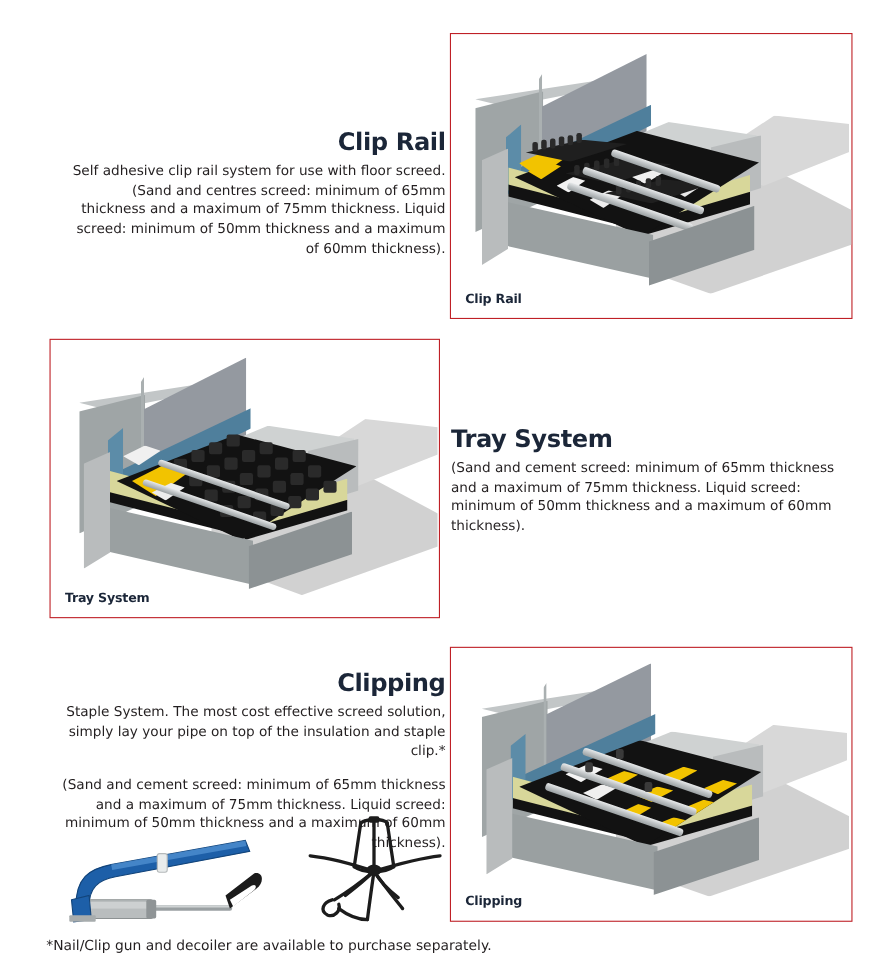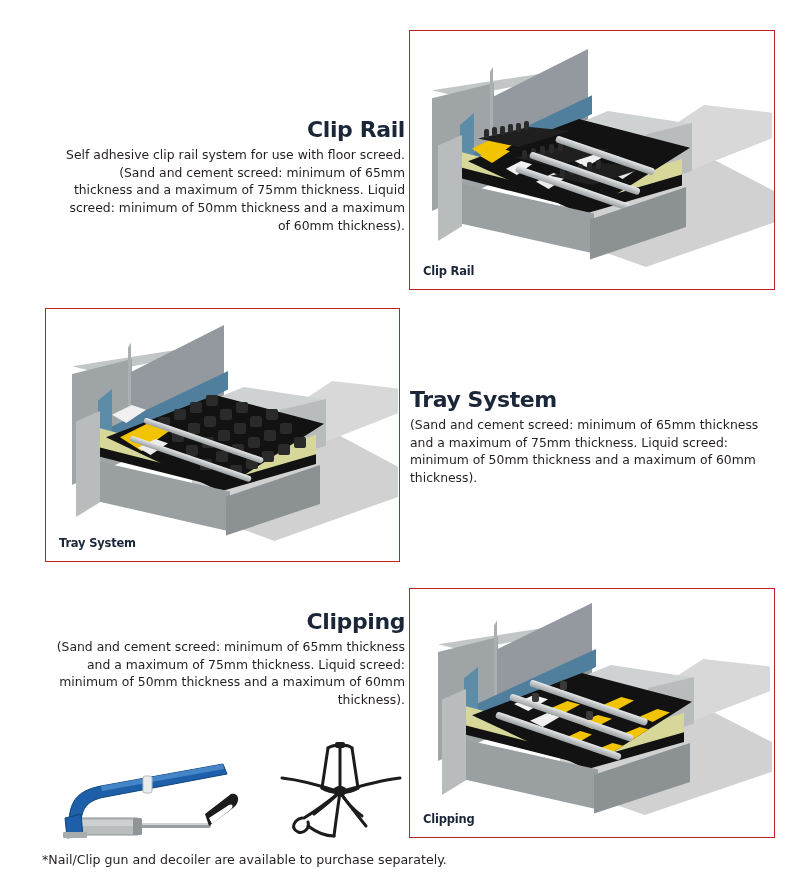--- a/index.html
+++ b/index.html
@@ -113,21 +113,21 @@
   .brand-y { background: #f2c300; }
 
   
   .tool { position: absolute; }
 </style>
 </head>
 <body>
 
 <div class="textblock align-right" style="left:60px; top:118px; width:345px;">
   <h2 class="heading">Clip Rail</h2>
-  <p class="body-para">Self adhesive clip rail system for use with floor screed. (Sand and cement screed: minimum of 65mm thickness and a maximum of 75mm thickness. Liquid screed: minimum of 50mm thickness and a maximum of 60mm thickness).</p>
+  <p class="body-para">Self adhesive clip rail system for use with floor screed. (Sand and centres screed: minimum of 65mm thickness and a maximum of 75mm thickness. Liquid screed: minimum of 50mm thickness and a maximum of 60mm thickness).</p>
 </div>
 
 <div class="panel" style="left:409px; top:30px; width:366px; height:260px;">
   <div class="scene">
 
     <div class="shadow-main" style="left:150px; top:118px; width:215px; height:118px;
                 clip-path:polygon(0% 16%, 62% 0%, 100% 36%, 100% 62%, 40% 100%, 0% 74%);"></div>
     <div class="shadow-soft" style="left:236px; top:74px; width:126px; height:64px;
                 clip-path:polygon(0% 60%, 46% 0%, 100% 12%, 100% 52%, 38% 100%);"></div>
 
@@ -319,20 +319,21 @@
   <div class="panel-caption">Tray System</div>
 </div>
 
 <div class="textblock align-left" style="left:410px; top:388px; width:350px;">
   <h2 class="heading">Tray System</h2>
   <p class="body-para">(Sand and cement screed: minimum of 65mm thickness and a maximum of 75mm thickness. Liquid screed: minimum of 50mm thickness and a maximum of 60mm thickness).</p>
 </div>
 
 <div class="textblock align-right" style="left:55px; top:610px; width:350px;">
   <h2 class="heading">Clipping</h2>
+  <p class="body-para">Staple System. The most cost effective screed solution, simply lay your pipe on top of the insulation and staple clip.*</p>
   <p class="body-para">(Sand and cement screed: minimum of 65mm thickness and a maximum of 75mm thickness. Liquid screed: minimum of 50mm thickness and a maximum of 60mm thickness).</p>
 </div>
 
 <div class="panel" style="left:409px; top:588px; width:366px; height:250px;">
   <div class="scene">
 
     <div class="shadow-main" style="left:150px; top:112px; width:212px; height:114px;
                 clip-path:polygon(0% 16%, 62% 0%, 100% 36%, 100% 62%, 40% 100%, 0% 74%);"></div>
     <div class="shadow-soft" style="left:236px; top:70px; width:124px; height:62px;
                 clip-path:polygon(0% 60%, 46% 0%, 100% 12%, 100% 52%, 38% 100%);"></div>

